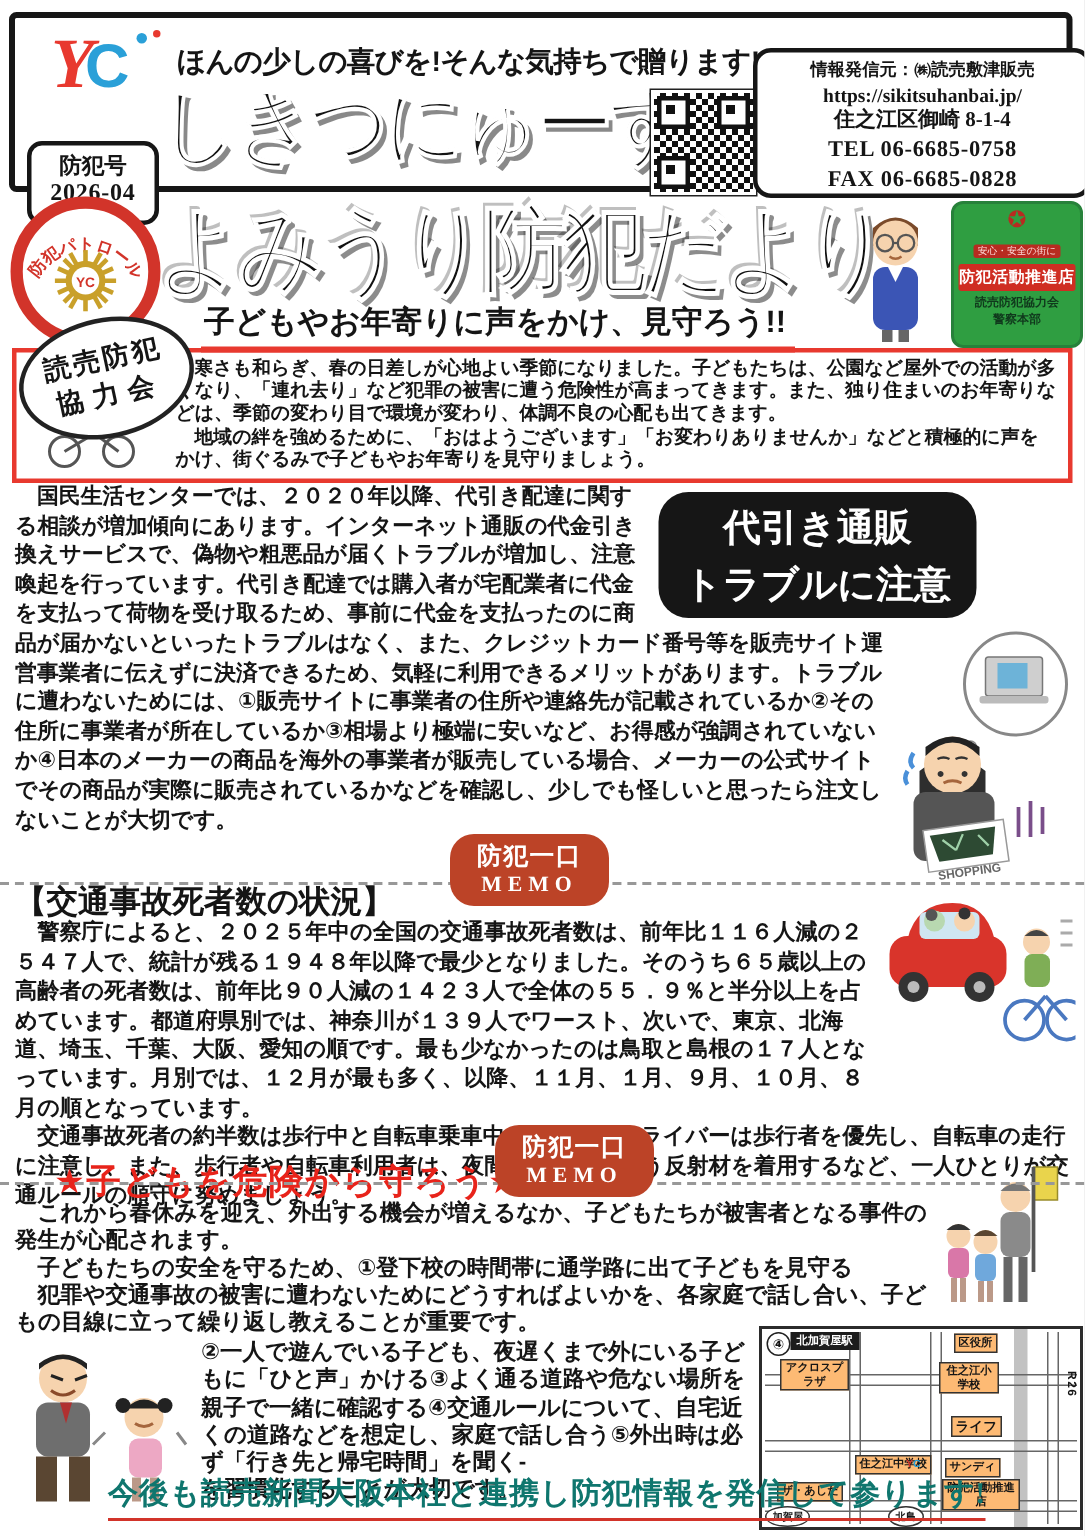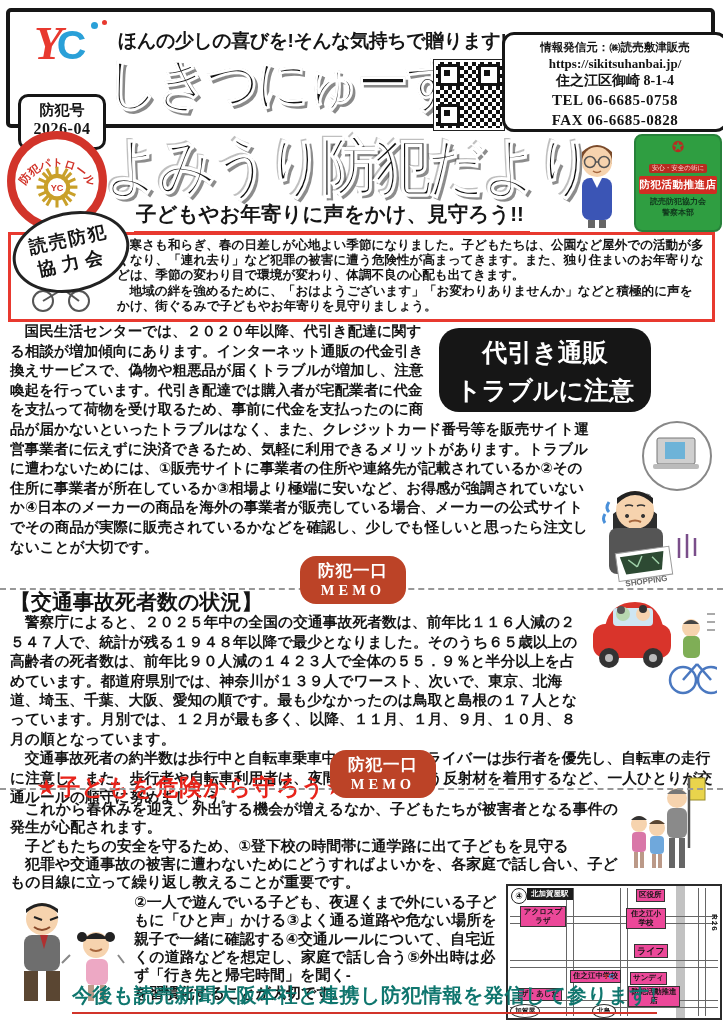--- a/index.html
+++ b/index.html
@@ -87,21 +87,21 @@
   .susp-art{float:left;width:124px;height:112px;margin:4px 6px 0 -6px;}
 
   .footer-line{left:72px;top:982px;font-size:20px;font-weight:700;color:#0f766e;border-bottom:2px solid #d2342a;
                padding-bottom:3px;letter-spacing:.5px;z-index:6;}
 
   
   .map{left:506px;top:884px;width:212px;height:132px;border:2.5px solid #2b2b2b;background:#fff;z-index:5;font-weight:700;}
   .map .road-h{position:absolute;left:2px;right:2px;height:6px;border-top:1.5px solid #666;border-bottom:1.5px solid #666;}
   .map .road-v{position:absolute;top:2px;bottom:2px;width:6px;border-left:1.5px solid #666;border-right:1.5px solid #666;}
   .map .rail{position:absolute;top:0;bottom:0;left:168px;width:9px;background:#c2c2c2;}
-  .chip{position:absolute;border:1px solid #333;background:#ec4899;font-size:7.5px;line-height:1.15;padding:1px 2px;text-align:center;}
+  .chip{position:absolute;border:1px solid #333;background:#fdba74;font-size:7.5px;line-height:1.15;padding:1px 2px;text-align:center;}
   .chip-dark{position:absolute;background:#1c1c1c;color:#fff;font-size:7.5px;padding:1px 4px;}
   .oval{position:absolute;border:1px solid #333;border-radius:50%;background:#fff;font-size:6.8px;padding:1px 4px;}
   .map-marker{position:absolute;left:3px;top:2px;width:14px;height:14px;border:1.5px solid #222;border-radius:50%;
               font-size:9px;text-align:center;line-height:14px;background:#fff;}
   .r26{position:absolute;right:1px;top:28px;writing-mode:vertical-rl;font-size:8px;letter-spacing:1px;}
   .ycm{position:absolute;left:96px;top:87px;font-size:7px;font-weight:900;color:#d2342a;}
   .ycm b{color:#2aa0d8;}
 </style>
 </head>
 <body>

